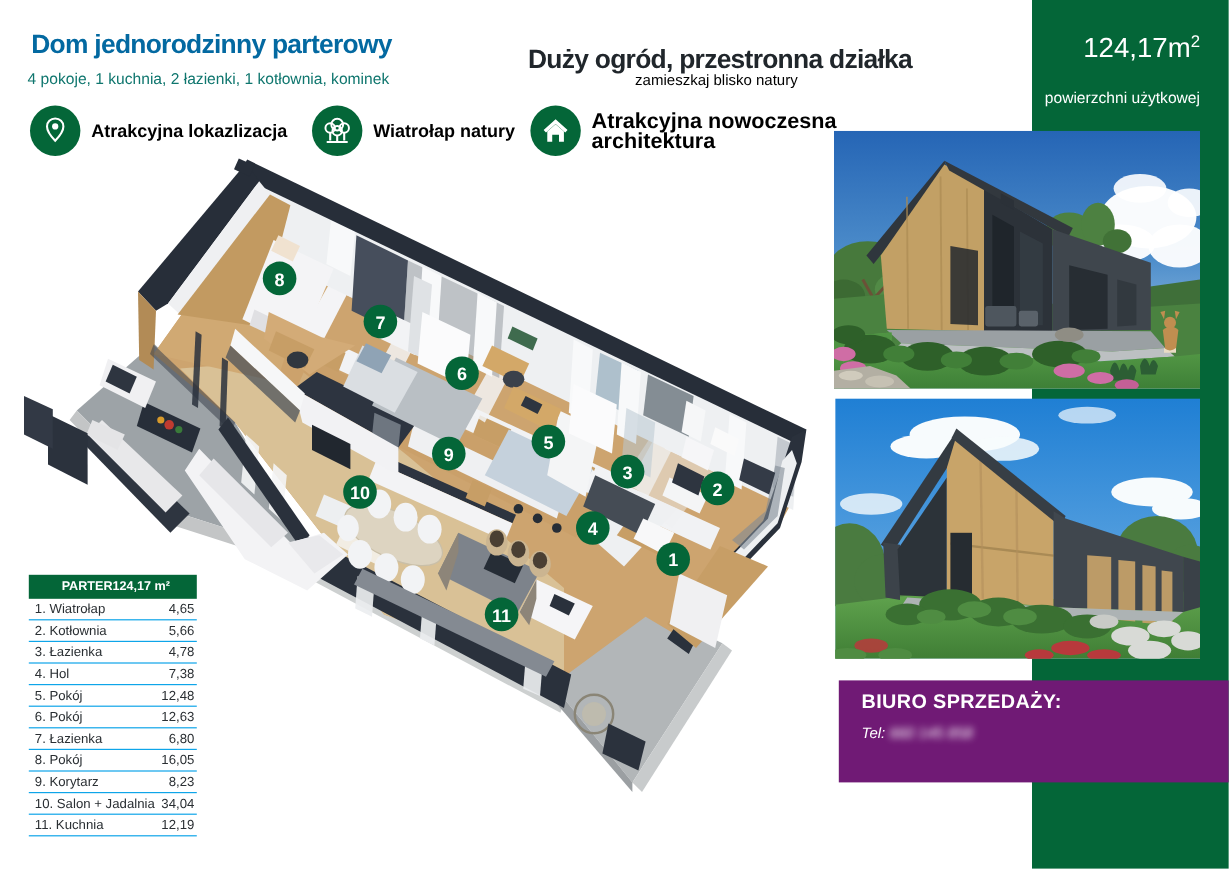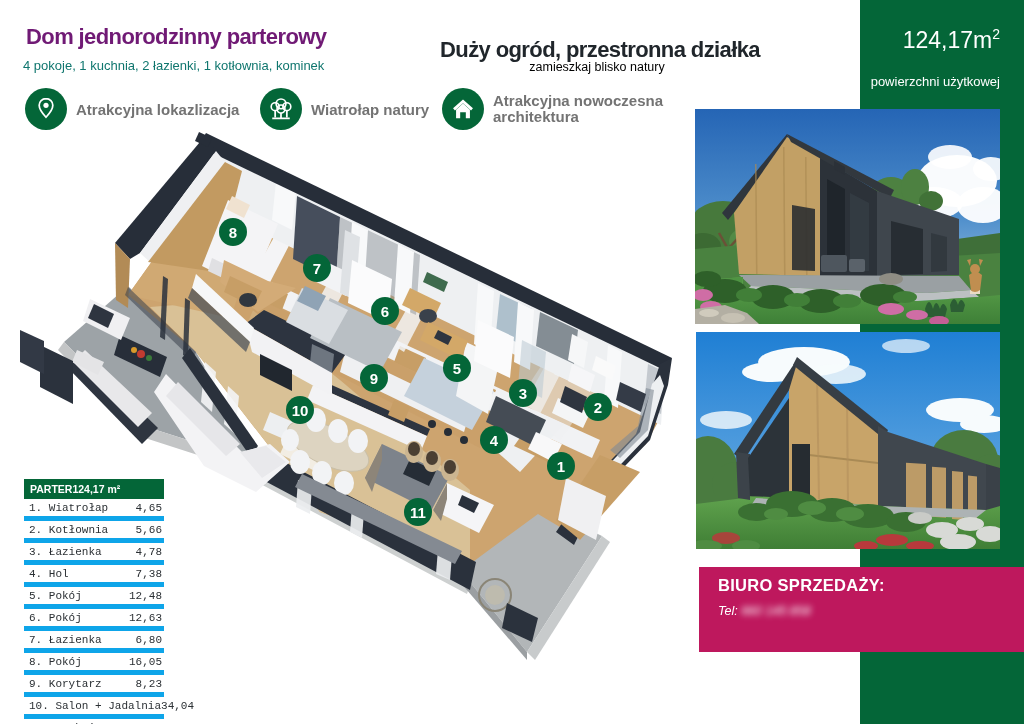--- a/index.html
+++ b/index.html
@@ -4,40 +4,40 @@
 <style>
   html,body{margin:0;padding:0;}
   body{width:1024px;height:724px;position:relative;overflow:hidden;background:#ffffff;
        font-family:"Liberation Sans", sans-serif;}
   .abs{position:absolute;}
   
   #greencol{left:860px;top:0;width:164px;height:724px;background:#046638;}
   #m2{left:840px;top:22px;width:160px;text-align:right;color:#fff;}
   #m2 .big{font-size:23px;line-height:24px;}
   #m2 .small{font-size:13px;margin-top:22px;}
-  #biuro{left:699px;top:567px;width:325px;height:85px;background:#be185d;color:#fff;}
+  #biuro{left:699px;top:567px;width:325px;height:85px;background:#701a75;color:#fff;}
   #biuro h3{margin:9px 0 0 19px;font-size:16.5px;letter-spacing:0.3px;}
   #biuro .tel{margin:9px 0 0 19px;font-size:12.5px;font-style:italic;}
   #biuro .mail{margin:8px 0 0 19px;font-size:12.5px;}
   .blur{filter:blur(3px);}
   
-  #title1{left:26px;top:24px;font-size:22px;font-weight:600;letter-spacing:-0.6px;color:#701a75;}
+  #title1{left:26px;top:24px;font-size:22px;font-weight:600;letter-spacing:-0.6px;color:#0369a1;}
   #sub1{left:23px;top:58px;font-size:13px;color:#0f766e;}
   #title2{left:440px;top:37px;font-size:22px;font-weight:600;letter-spacing:-0.6px;color:#20262b;}
   #sub2{left:467px;top:60px;width:260px;text-align:center;font-size:12.5px;color:#000000;}
   .feat{display:flex;align-items:center;}
   .feat .ic{width:42px;height:42px;border-radius:50%;background:#046638;flex:0 0 42px;
             display:flex;align-items:center;justify-content:center;}
-  .feat .tx{margin-left:9px;font-size:15px;font-weight:700;color:#737373;line-height:17px;}
+  .feat .tx{margin-left:9px;font-size:15px;font-weight:700;color:#000000;line-height:17px;}
   
   #tab{left:24px;top:479px;width:140px;font-size:11px;white-space:nowrap;color:#2a2f33;}
   #tab .hd{background:#046638;color:#fff;font-weight:700;display:flex;
-           justify-content:flex-start;padding:4px 1px 4px 6px;font-size:10.5px;}
-  #tab .row{display:flex;justify-content:space-between;border-bottom:5px solid #0ea5e9;
-            padding:2.5px 1px 2.5px 5px;font-family:Liberation Mono, monospace;}
+           justify-content:center;padding:4px 1px 4px 6px;font-size:10.5px;}
+  #tab .row{display:flex;justify-content:space-between;border-bottom:1px solid #0ea5e9;
+            padding:2.5px 1px 2.5px 5px;}
   #tab .row .v{padding-right:1px;}
 </style>
 </head>
 <body>
 <div class="abs" id="greencol"></div>
 
 <div class="abs" id="title1">Dom jednorodzinny parterowy</div>
 <div class="abs" id="sub1">4 pokoje, 1 kuchnia, 2 łazienki, 1 kotłownia, kominek</div>
 <div class="abs" id="title2">Duży ogród, przestronna działka</div>
 <div class="abs" id="sub2">zamieszkaj blisko natury</div>
@@ -68,21 +68,21 @@
     </div>
   <div class="tx">Wiatrołap natury</div>
 </div>
 <div class="abs feat" style="left:442px;top:88px;">
   <div class="ic">
       <svg width="26" height="26" viewBox="0 0 24 24">
     <path d="M12 3.2 L2.8 11.4 L4.6 13.4 L12 6.8 L19.4 13.4 L21.2 11.4 Z" fill="#fff"></path>
     <path d="M5.6 12.6 L12 7 L18.4 12.6 L18.4 20.5 L14.6 20.5 L14.6 15 L9.4 15 L9.4 20.5 L5.6 20.5 Z" fill="#fff"></path>
     </svg>
     </div>
-  <div class="tx" style="font-size:15px;line-height:16px;">Atrakcyjna nowoczesna<br>architektura</div>
+  <div class="tx" style="font-size:18px;line-height:16px;">Atrakcyjna nowoczesna<br>architektura</div>
 </div>
 
 <div class="abs" id="tab">
   <div class="hd">
       <span>PARTER</span>
       <span>124,17 m²</span>
     </div>
   <div class="row">
       <span>1. Wiatrołap</span>
       <span class="v">4,65</span>

